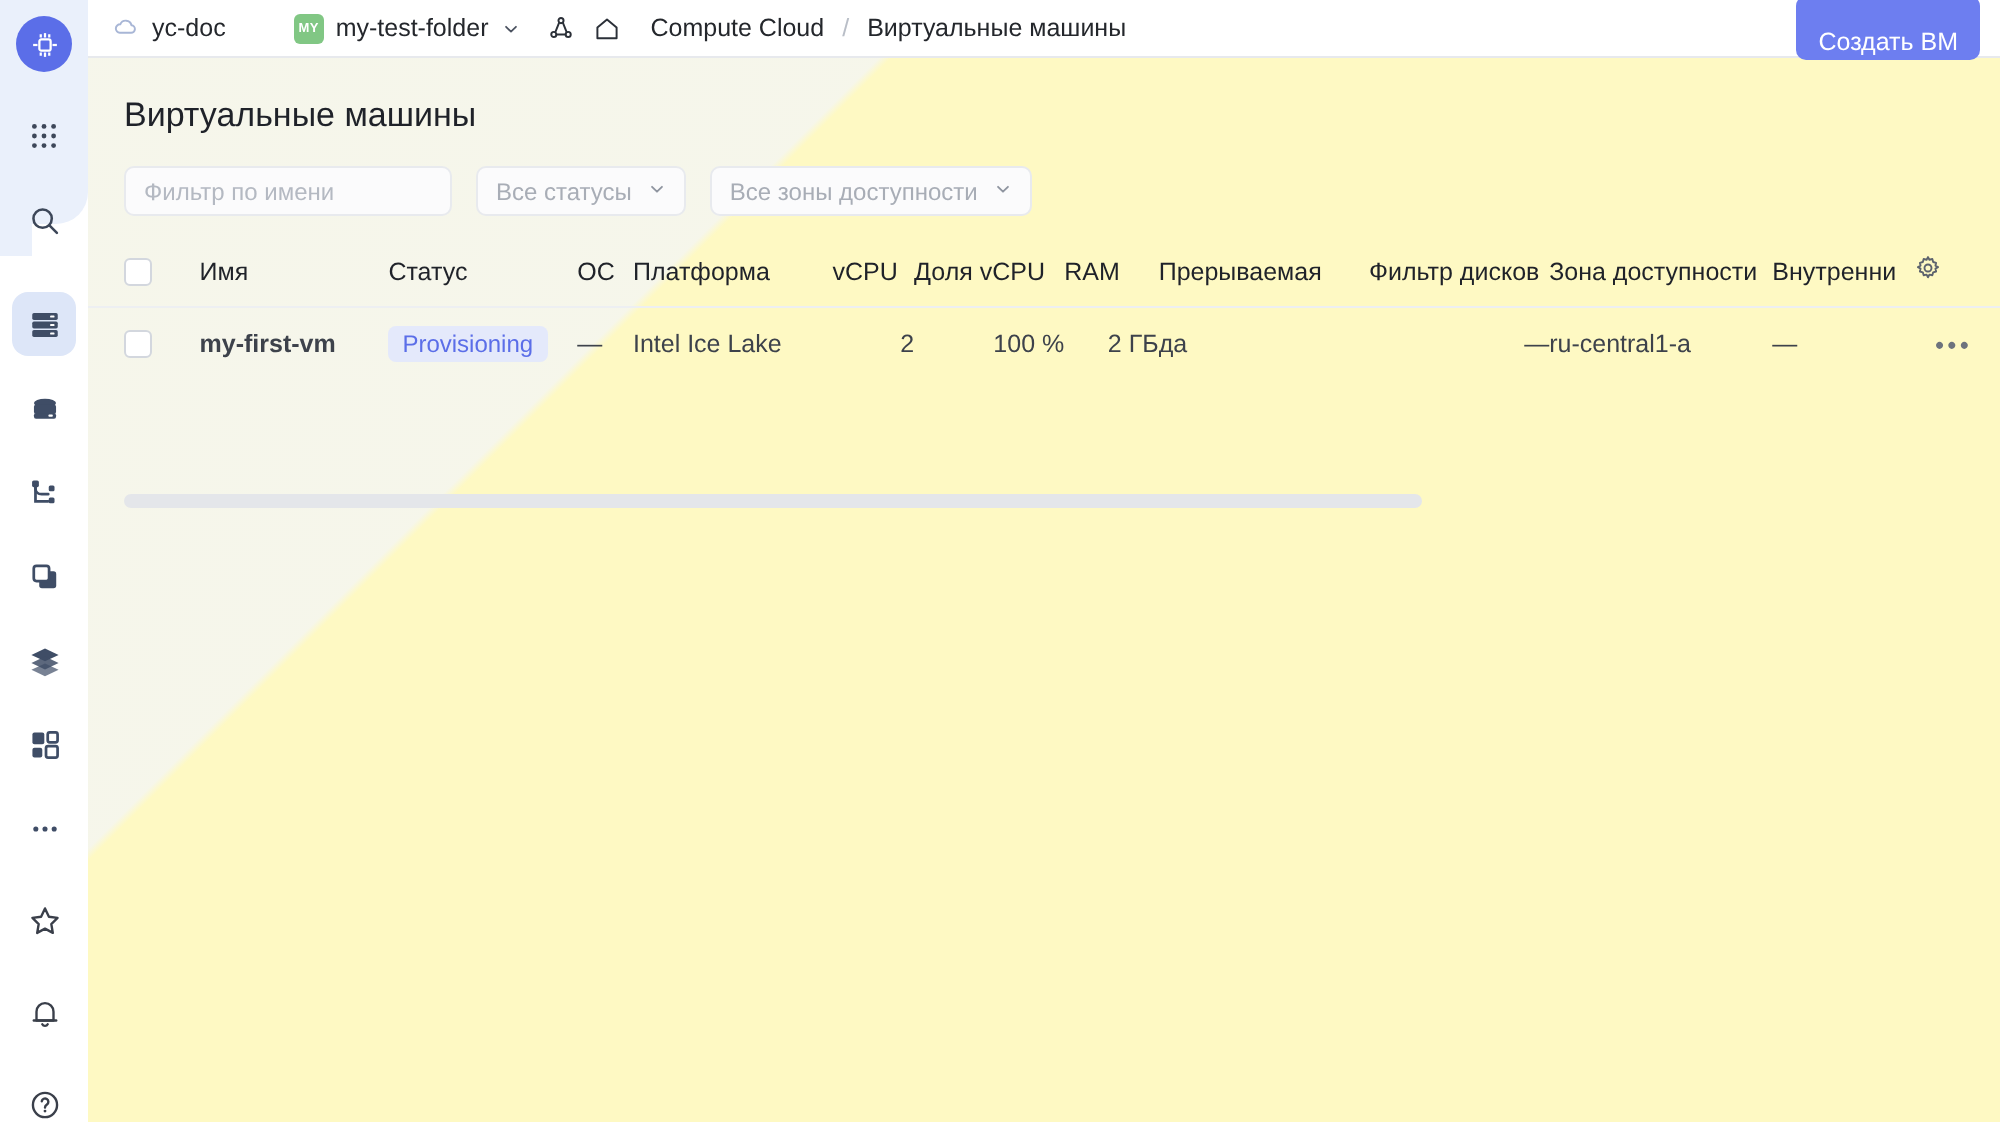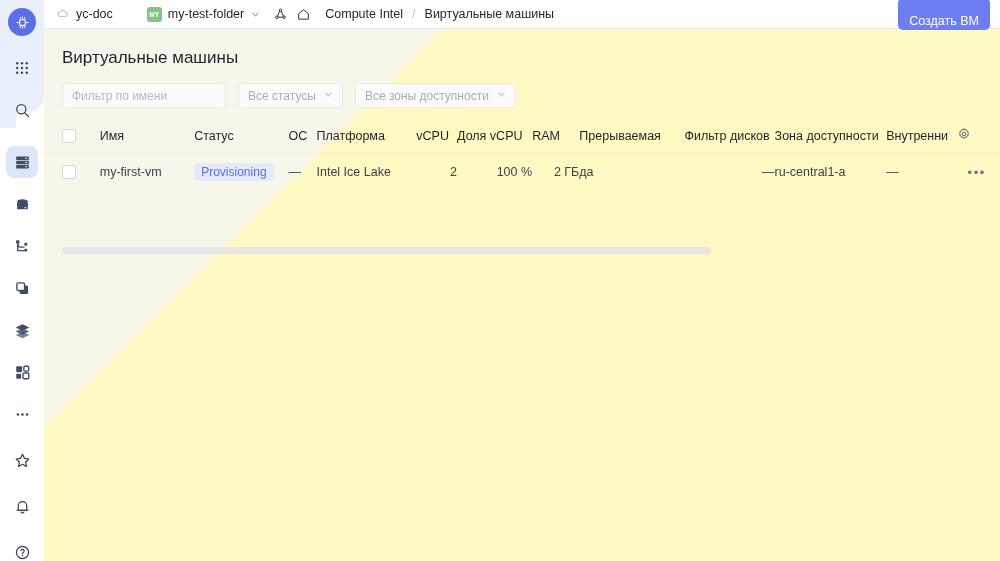--- a/index.html
+++ b/index.html
@@ -211,21 +211,21 @@
   .c-check { width: 34px; padding-left: 18px !important; }
   .chk {
     width: 14px; height: 14px;
     border: 1px solid #d3d7de;
     border-radius: 3px;
     background: #fff;
     cursor: pointer;
     display:block;
   }
   .cell-muted { color: #9aa0aa; }
-  .cell-name { color: #1f2229; }
+  .cell-name { color: #1f2229; font-weight: bold; }
   .badge {
     display: inline-block;
     background: #e4e9fb;
     color: #5b6ee8;
     font-size: 12px;
     border-radius: 4px;
     padding: 2px 7px;
     line-height: 14px;
   }
   .dash { color: #a9aeb7; }
@@ -423,21 +423,21 @@
 
       <div class="crumb">
         <svg width="15" height="15" viewBox="0 0 20 20" fill="none" stroke="#2b3038" stroke-width="1.3">
           <path d="M3.6 9L10 3.6 16.4 9v7.2H3.6z" stroke-linejoin="round"></path>
         </svg>
       </div>
 
       <div style="width:14px"></div>
 
       <div class="crumb">
-        <span>Compute Intel</span>
+        <span>Compute Cloud</span>
       </div>
       <span class="crumb-sep">/</span>
       <div class="crumb crumb-static">
         <span>Виртуальные машины</span>
       </div>
 
       <div class="topbar-spacer"></div>
 
       <button class="btn-primary">Создать ВМ</button>
     </header>

